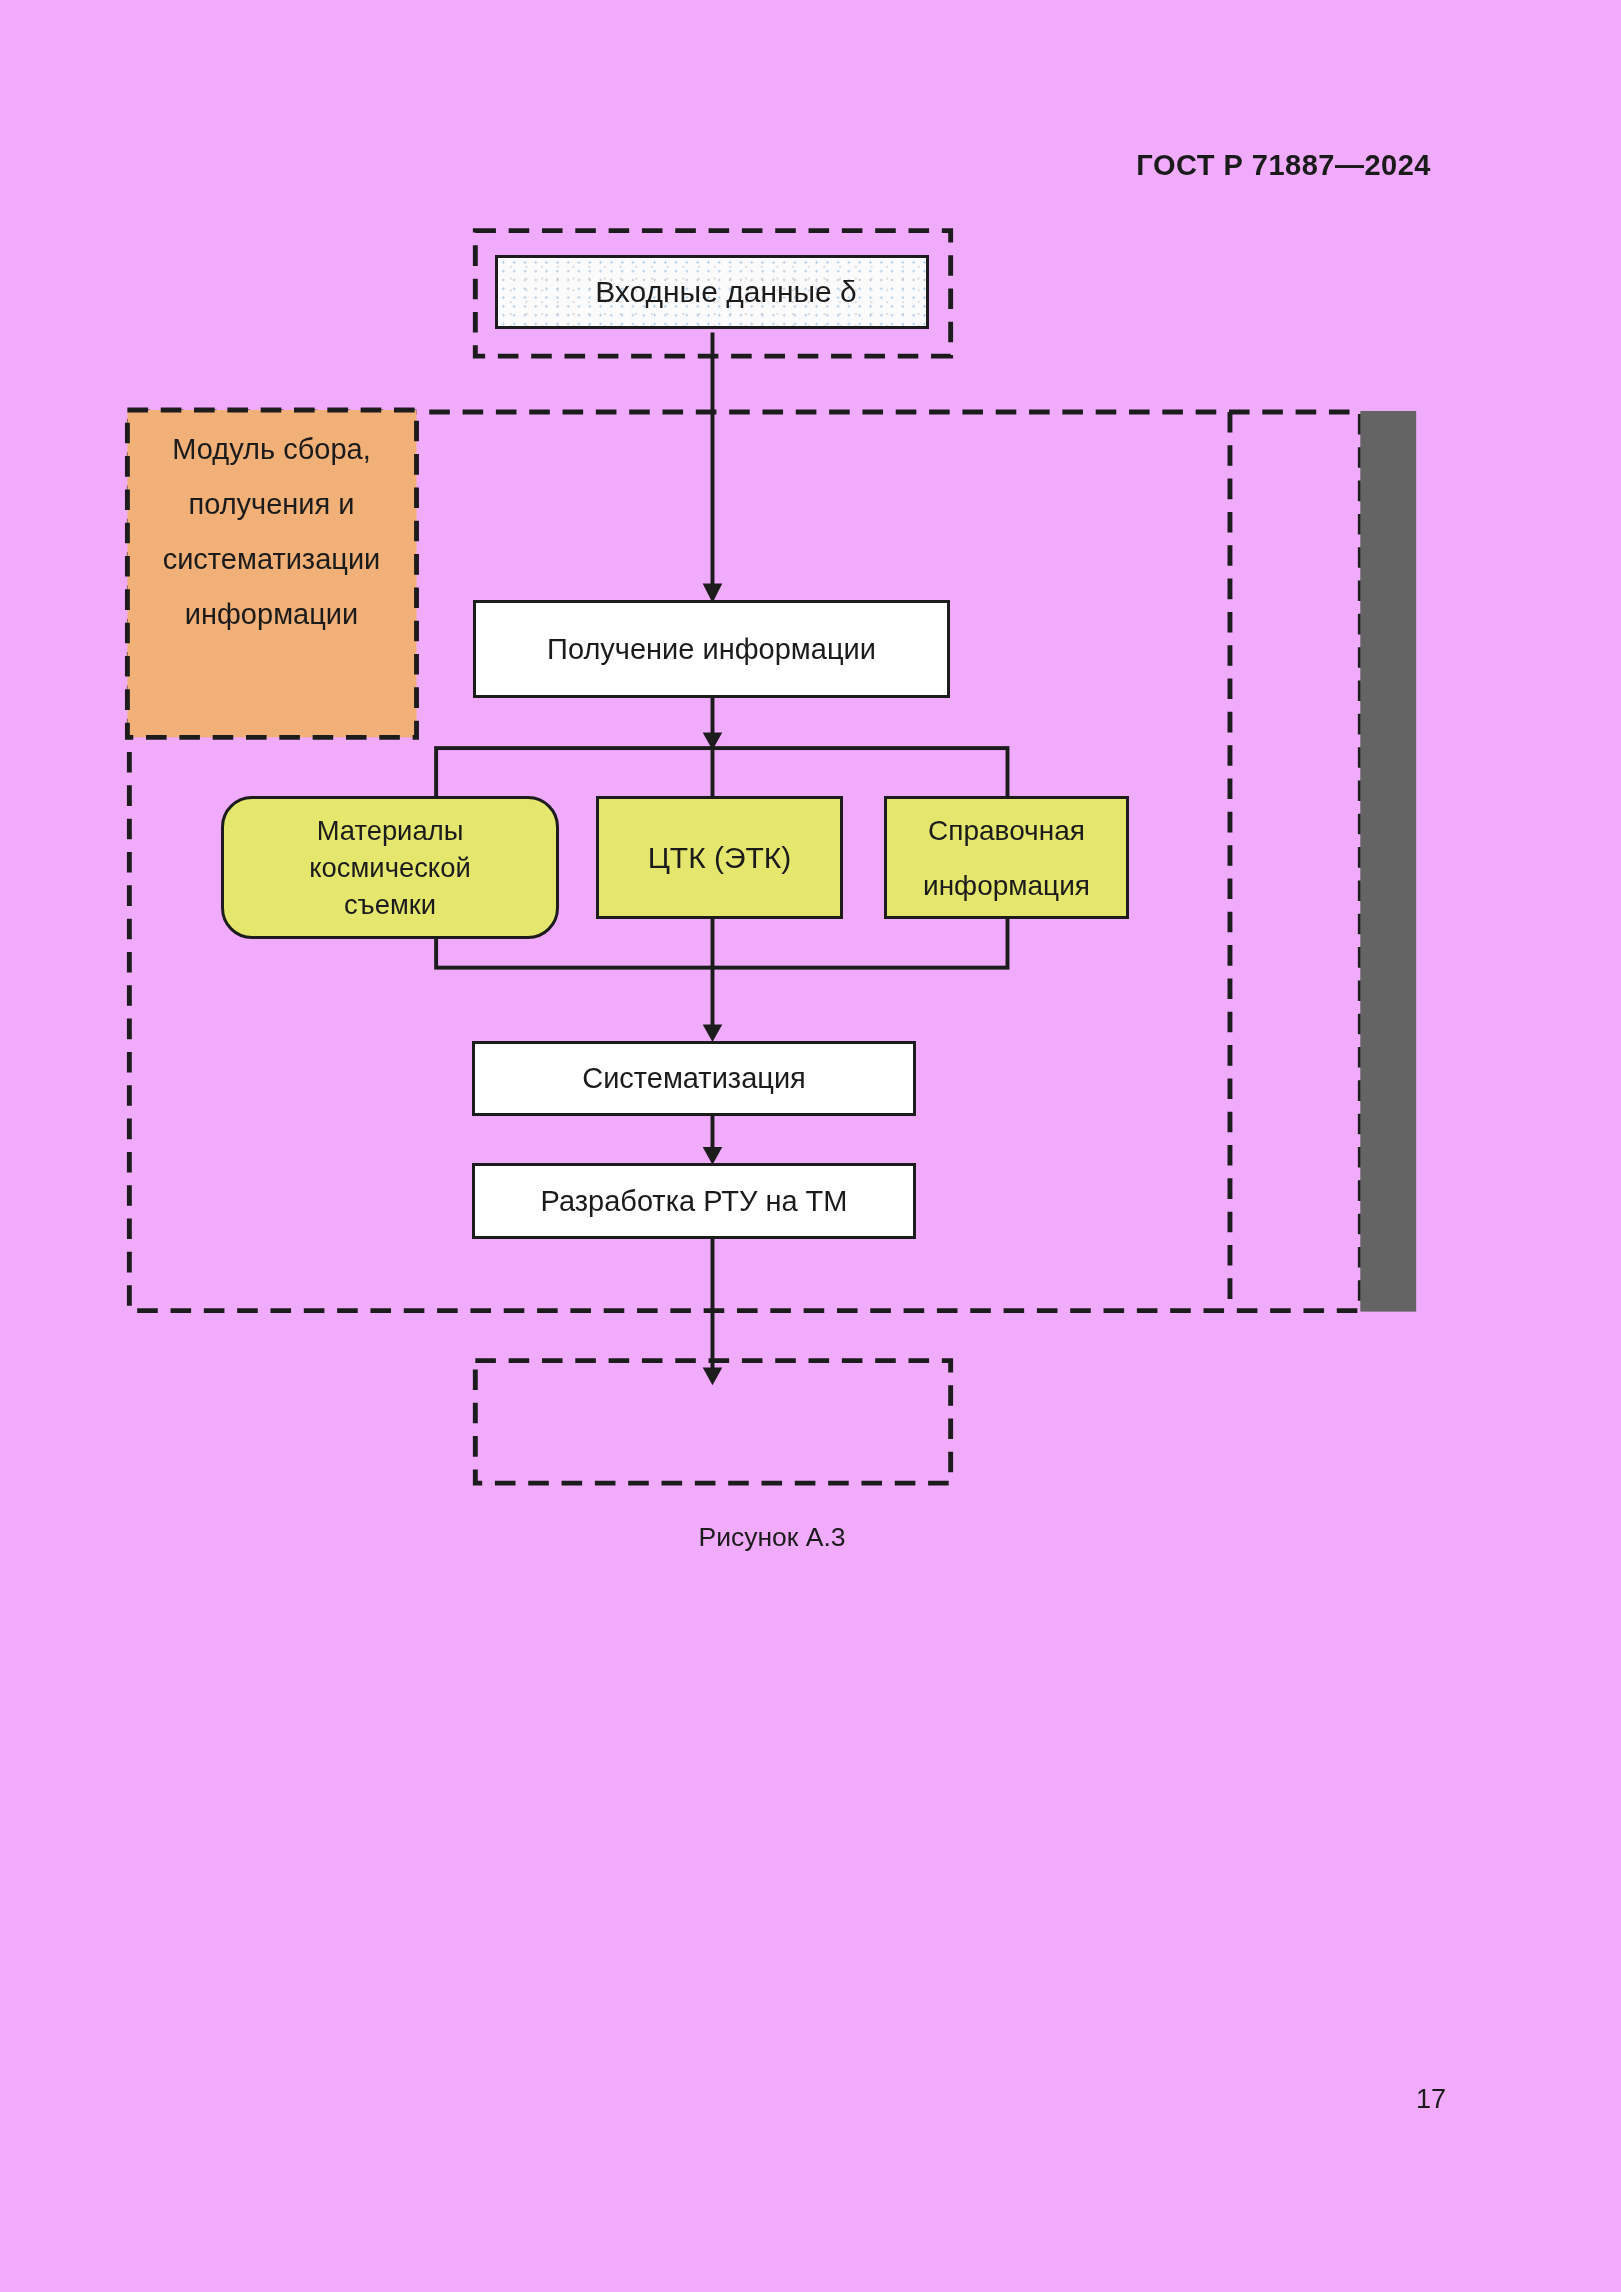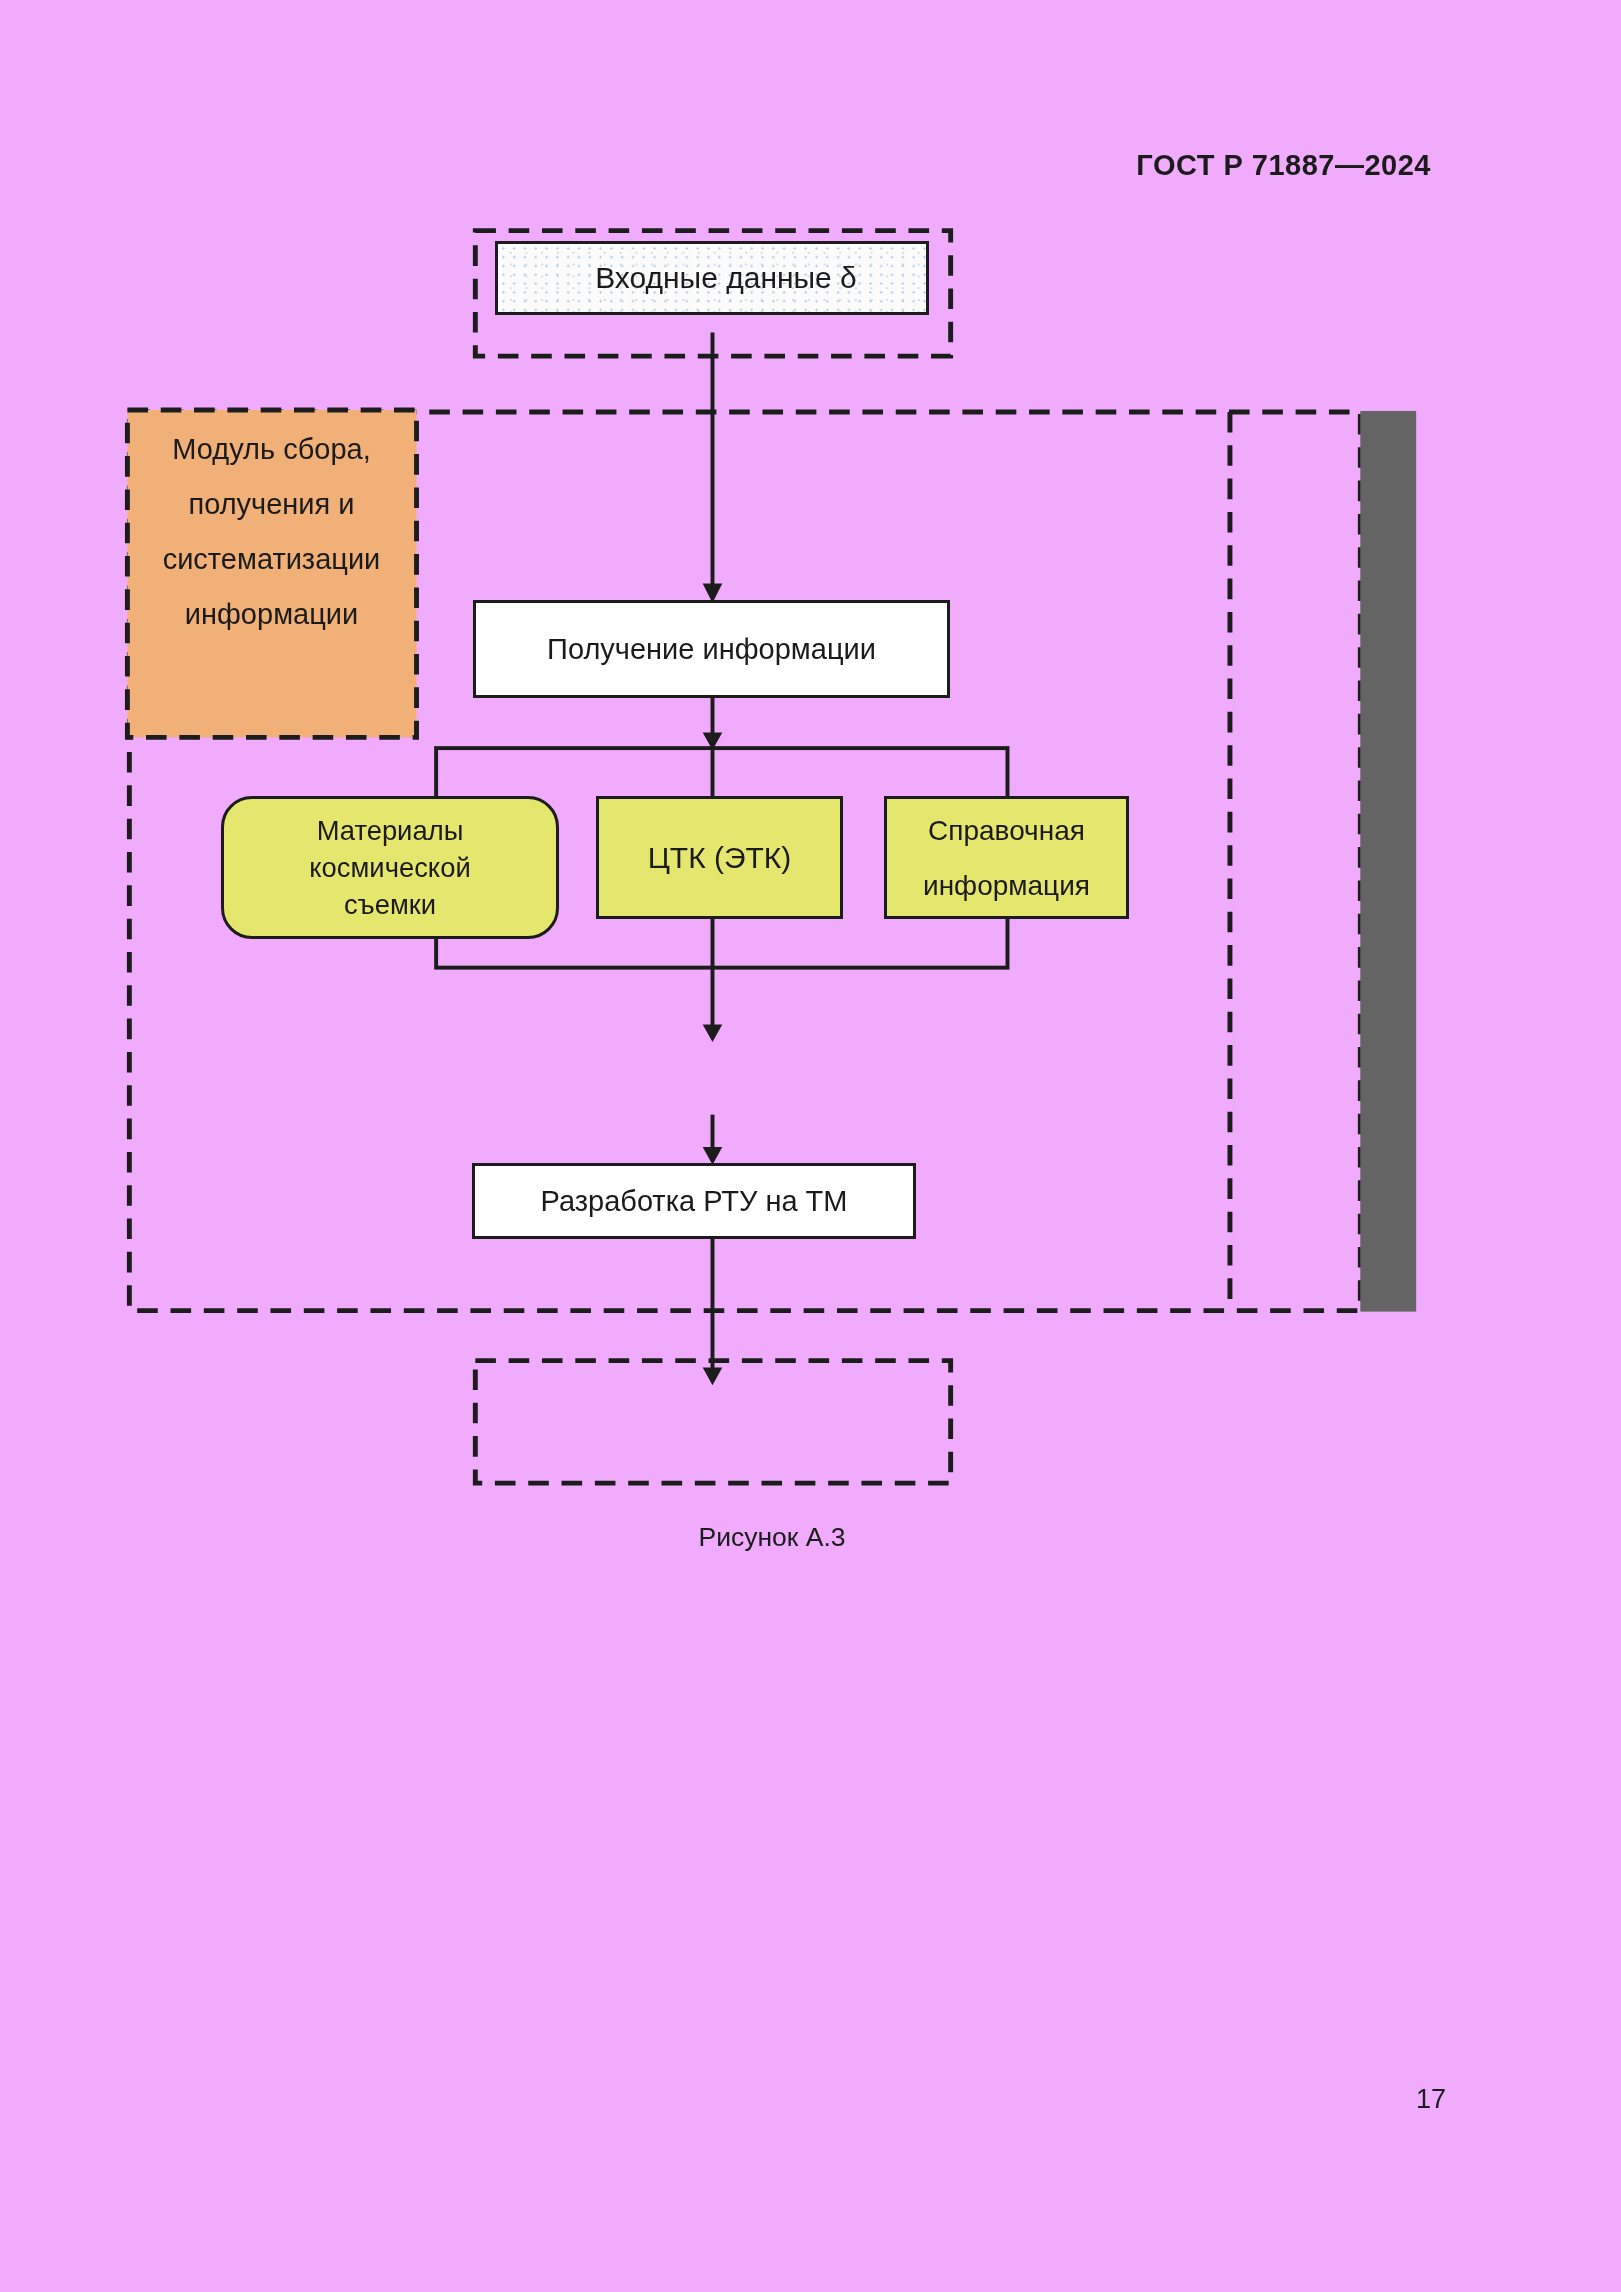--- a/index.html
+++ b/index.html
@@ -70,21 +70,21 @@
     <line x1="727" y1="936" x2="727" y2="1047" stroke="#1c1c1c" stroke-width="4"></line>
     <polygon points="717,1045 737,1045 727,1063" fill="#1c1c1c"></polygon>
     <line x1="727" y1="1137" x2="727" y2="1172" stroke="#1c1c1c" stroke-width="4"></line>
     <polygon points="717,1170 737,1170 727,1188" fill="#1c1c1c"></polygon>
     <line x1="727" y1="1263" x2="727" y2="1397" stroke="#1c1c1c" stroke-width="4"></line>
     <polygon points="717,1395 737,1395 727,1413" fill="#1c1c1c"></polygon>
   </svg>
 
   <div class="abs header" style="left:1029px;top:149px;width:402px;">ГОСТ Р 71887—2024</div>
 
-  <div class="abs io-box" style="left:495px;top:241px;width:434px;height:74px;padding-left:28px;">
+  <div class="abs io-box" style="left:495px;top:255px;width:434px;height:74px;padding-left:28px;">
     <span>Входные данные δ</span>
   </div>
 
   <div class="abs module-label" style="left:127px;top:410px;width:289px;height:327px;">
     <span>Модуль сбора,</span>
     <span>получения и</span>
     <span>систематизации</span>
     <span>информации</span>
   </div>
 
@@ -100,20 +100,23 @@
 
   <div class="abs src-box src-mid" style="left:596px;top:796px;width:247px;height:123px;">
     <span>ЦТК (ЭТК)</span>
   </div>
 
   <div class="abs src-box src-right" style="left:884px;top:796px;width:245px;height:123px;">
     <span>Справочная</span>
     <span>информация</span>
   </div>
 
+  <div class="abs proc-box" style="left:472px;top:1041px;width:444px;height:75px;">
+    <span>Систематизация</span>
+  </div>
 
   <div class="abs proc-box" style="left:472px;top:1163px;width:444px;height:76px;">
     <span>Разработка РТУ на ТМ</span>
   </div>
 
 
   <div class="abs caption" style="left:576px;top:1522px;width:392px;">Рисунок А.3</div>
 
   <div class="abs pagenum" style="left:1377px;top:2070px;width:69px;">17</div>
 

